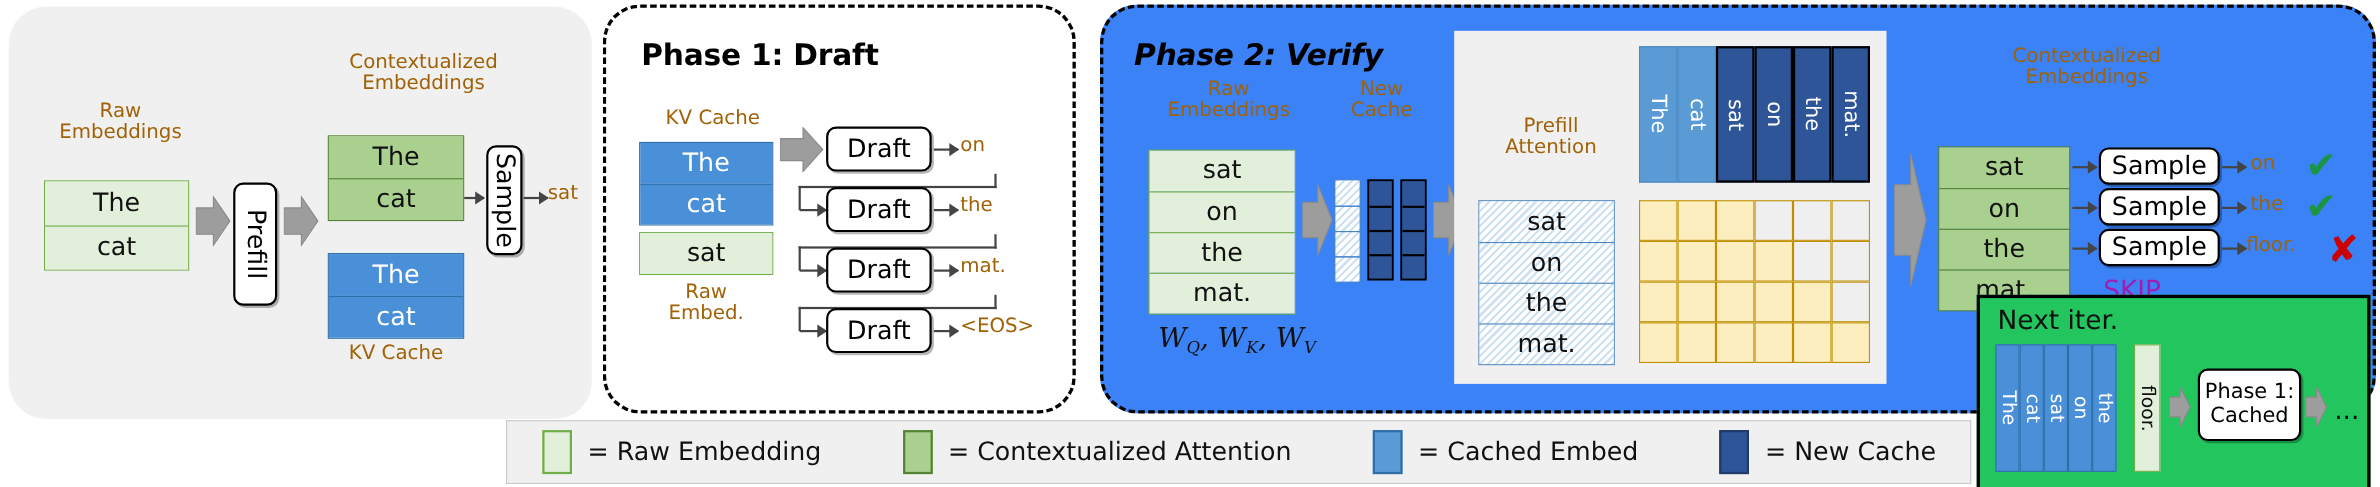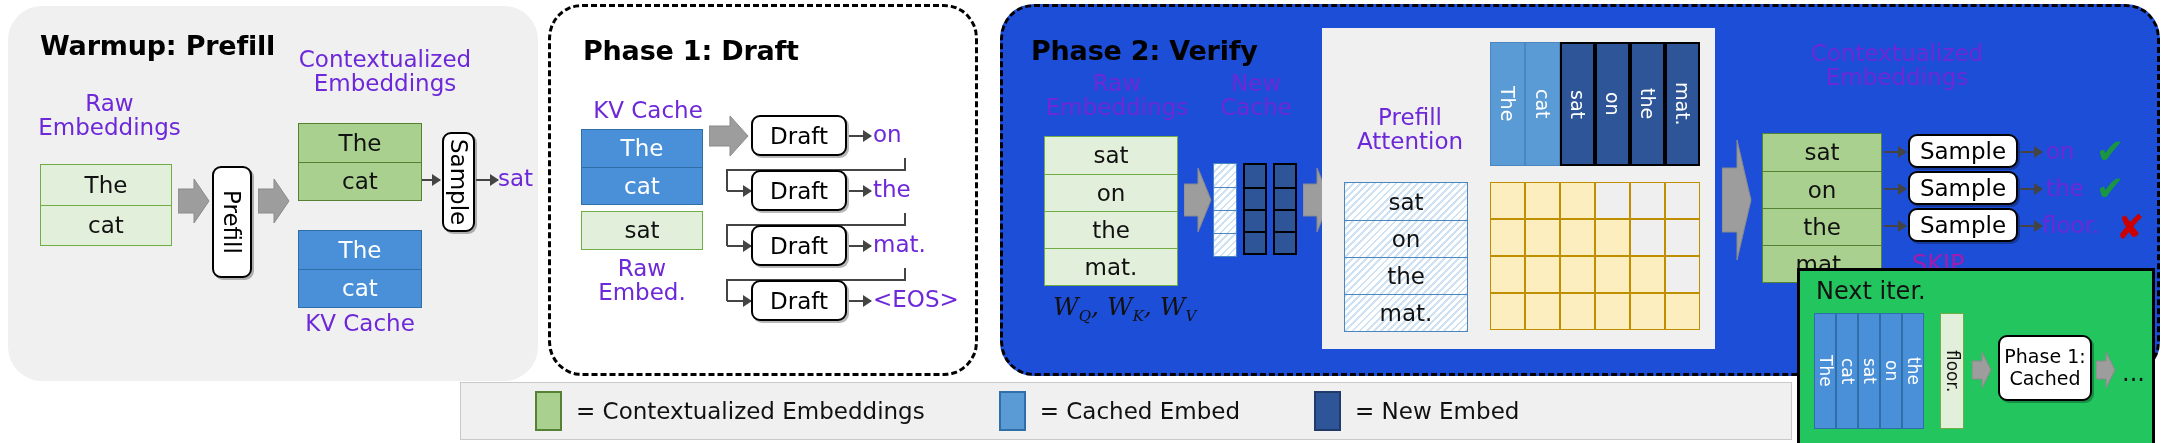--- a/index.html
+++ b/index.html
@@ -18,30 +18,30 @@
   #warmup-panel {
     left:8px; top:6px; width:530px; height:375px;
     background:#f0f0f0; border-radius:34px;
   }
   #phase1-panel {
     left:548px; top:4px; width:430px; height:372px;
     background:#ffffff; border:3.5px dashed #000; border-radius:34px;
   }
   #phase2-panel {
     left:1000px; top:4px; width:1160px; height:372px;
-    background:#1d4ed8; border:3.5px dashed #000; border-radius:34px;
+    background:#3b82f6; border:3.5px dashed #000; border-radius:34px;font-style:italic;
   }
   .panel-title {
     position:absolute; font-weight:bold; font-size:27px; color:#000;
     white-space:nowrap; letter-spacing:-0.2px;
   }
 
   
   .cap {
-    position:absolute; font-size:23px; color:#6d28d9; text-align:center;
+    position:absolute; font-size:18px; color:#a16207; text-align:center;
     line-height:1.03; white-space:pre-line;
   }
 
   
   .stack { position:absolute; display:flex; flex-direction:column; }
   .tok {
     display:flex; align-items:center; justify-content:center;
     font-size:23px; line-height:1;
   }
   .tok.raw   { background:#e2efda; border:1.6px solid #70ad47; color:#111; }
@@ -158,21 +158,20 @@
   .wqkv { position:absolute; font-family:"DejaVu Serif","Liberation Serif",serif;
           font-style:italic; font-size:25px; color:#111; white-space:nowrap; }
   .wqkv sub { font-size:15px; font-style:italic; }
 </style>
 </head>
 <body>
 
 <div class="stage">
 
   <div class="panel" id="warmup-panel">
-    <div class="panel-title" style="left:32px; top:24px;">Warmup: Prefill</div>
 
     <div class="cap" style="left:14px; top:86px; width:175px;">Raw
 Embeddings</div>
 
     <div class="stack raw-box" style="left:32px; top:158px; width:132px;">
       <div class="tok raw" style="height:40px;">The</div>
       <div class="tok raw" style="height:40px;">cat</div>
     </div>
 
     <div class="fat" style="left:170px; top:172px;">
@@ -429,27 +428,31 @@
     <div class="fat" style="position:absolute; left:296px; top:80px;">
       <svg width="20" height="38" viewBox="0 0 20 38">
           <polygon points="0,10 10,10 10,1 19,19 10,37 10,28 0,28" fill="#9d9d9d" stroke="#8a8a8a" stroke-width="1"></polygon>
         </svg>
     </div>
 
     <div class="dots" style="left:322px; top:88px;">...</div>
   </div>
 
   <div id="legend">
+    <div class="lg" style="margin-left:32px;">
+      <div class="swatch sw-raw"></div>
+      <div class="lg-txt">= Raw Embedding</div>
+    </div>
     <div class="lg" style="margin-left:74px;">
       <div class="swatch sw-ctx"></div>
-      <div class="lg-txt">= Contextualized Embeddings</div>
+      <div class="lg-txt">= Contextualized Attention</div>
     </div>
     <div class="lg" style="margin-left:74px;">
       <div class="swatch sw-cache"></div>
       <div class="lg-txt">= Cached Embed</div>
     </div>
     <div class="lg" style="margin-left:74px;">
       <div class="swatch sw-new"></div>
-      <div class="lg-txt">= New Embed</div>
+      <div class="lg-txt">= New Cache</div>
     </div>
   </div>
 
 </div>
 
 </body></html>

